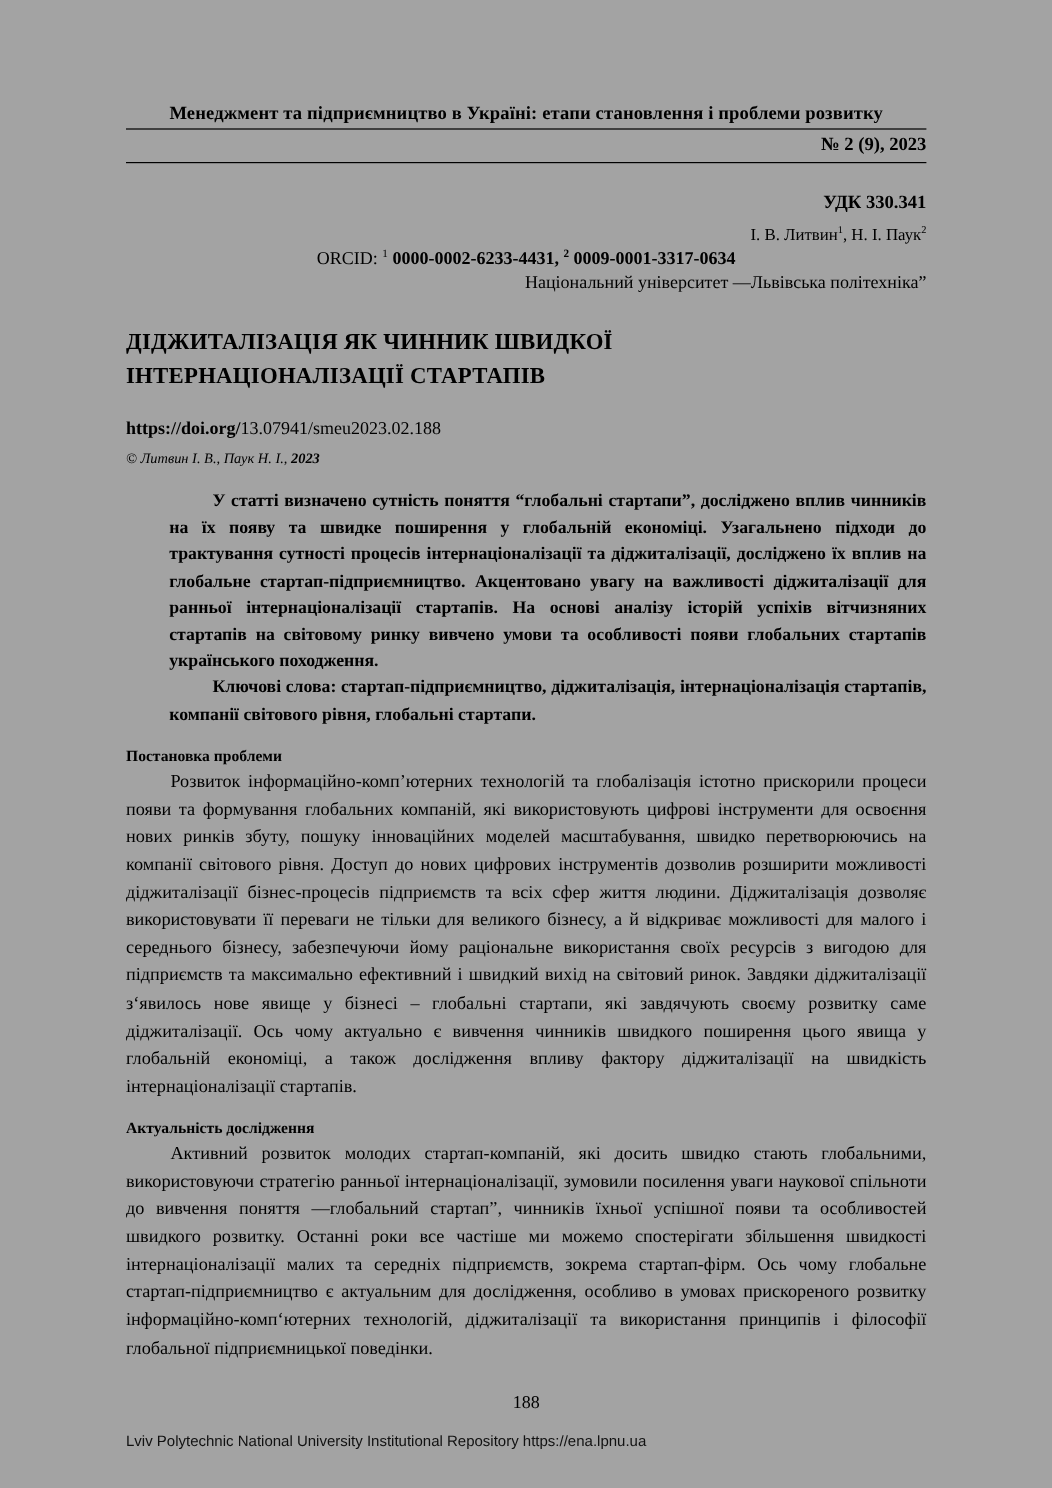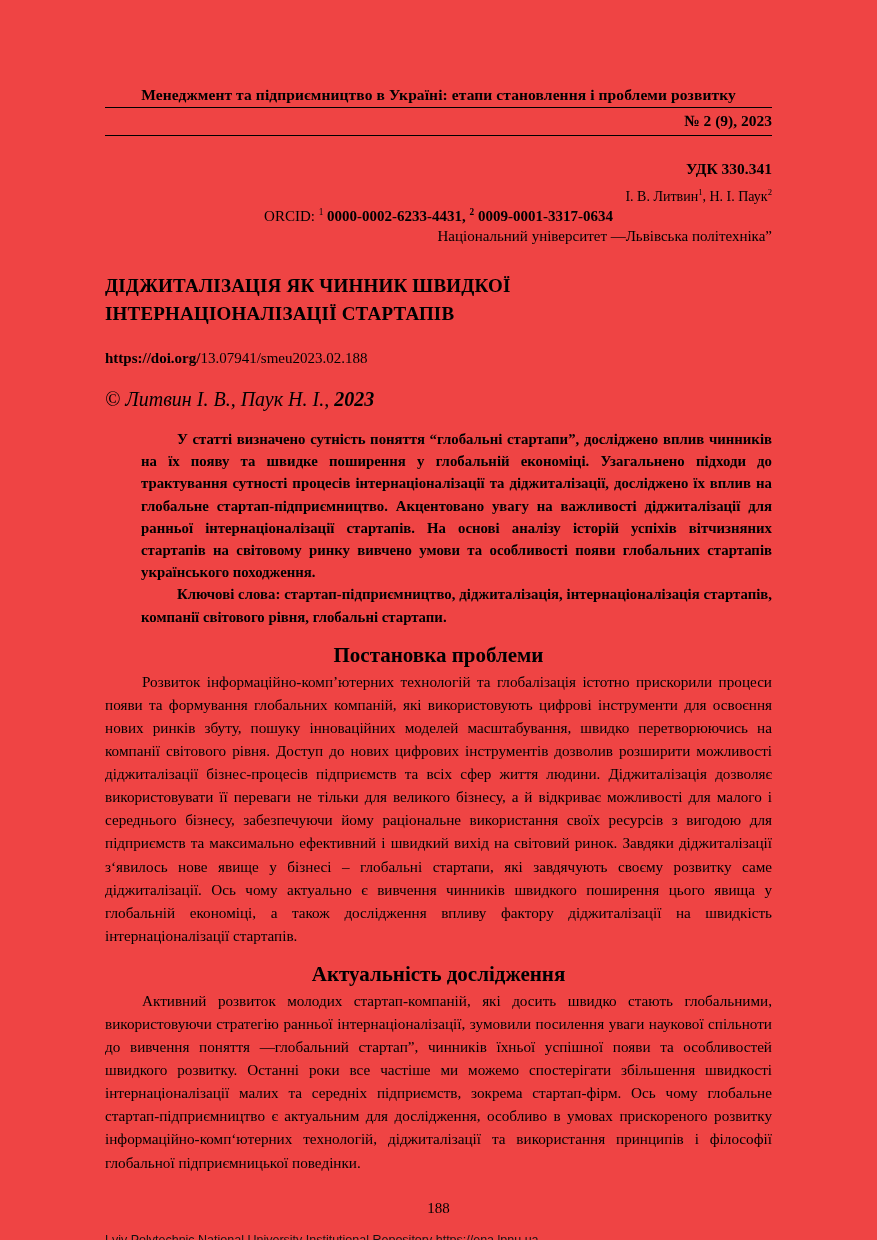--- a/index.html
+++ b/index.html
@@ -1,17 +1,17 @@
 <!DOCTYPE html>
 <html><head>
 <meta charset="utf-8">
 <style>
   html,body{margin:0;padding:0;background:#e8e8e8;}
   .page{
-    width:877px;height:1240px;background:#ef4444;margin:0 auto;
+    width:877px;height:1240px;background:#a3a3a3;margin:0 auto;
     box-sizing:border-box;padding:86px 105px 0 105px;
     font-family:"Liberation Serif", serif;color:#000;position:relative;
     overflow:hidden;
   }
   .jtitle{
     font-weight:bold;font-size:15.5px;text-align:center;
     padding-bottom:3px;border-bottom:1.6px solid #000;letter-spacing:.1px;
   }
   .jissue{
     font-weight:bold;font-size:15.5px;text-align:right;
@@ -21,31 +21,31 @@
   .authors{text-align:right;font-weight:normal;font-size:14px;margin-top:11px;}
   .orcid{text-align:center;font-size:15px;margin-top:3px;}
   .affil{text-align:right;font-size:15px;margin-top:3px;}
   sup{font-size:0.62em;vertical-align:super;line-height:0;}
   .b{font-weight:bold;}
   .title{
     font-weight:bold;font-size:19px;line-height:1.45;
     margin:27px 0 0;letter-spacing:.2px;
   }
   .doi{margin-top:23px;font-size:15px;}
-  .copyright{margin-top:21px;font-style:italic;font-size:20px;}
+  .copyright{margin-top:8px;font-style:italic;font-size:12px;}
   .abstract{
     margin:17px 0 0 36px;font-weight:bold;font-size:14.8px;
     line-height:1.5;text-align:justify;text-indent:36px;
   }
   .keywords{
     margin:0 0 0 36px;font-weight:bold;font-size:14.8px;
     line-height:1.5;text-align:justify;text-indent:36px;
   }
   .sec-heading{
-    text-align:center;font-size:21px;font-weight:bold;margin:15px 0 2px;
+    text-align:left;font-size:13px;font-weight:bold;margin:15px 0 2px;
   }
   .body-par{
     font-size:15.2px;line-height:1.52;text-align:justify;
     text-indent:37px;margin:0;
   }
   .pagenum{text-align:center;font-size:15px;margin-top:26px;}
   .repo{
     text-align:left;font-family:"Liberation Sans", sans-serif;
     font-size:12.5px;margin-top:16px;color:#111;
   }

